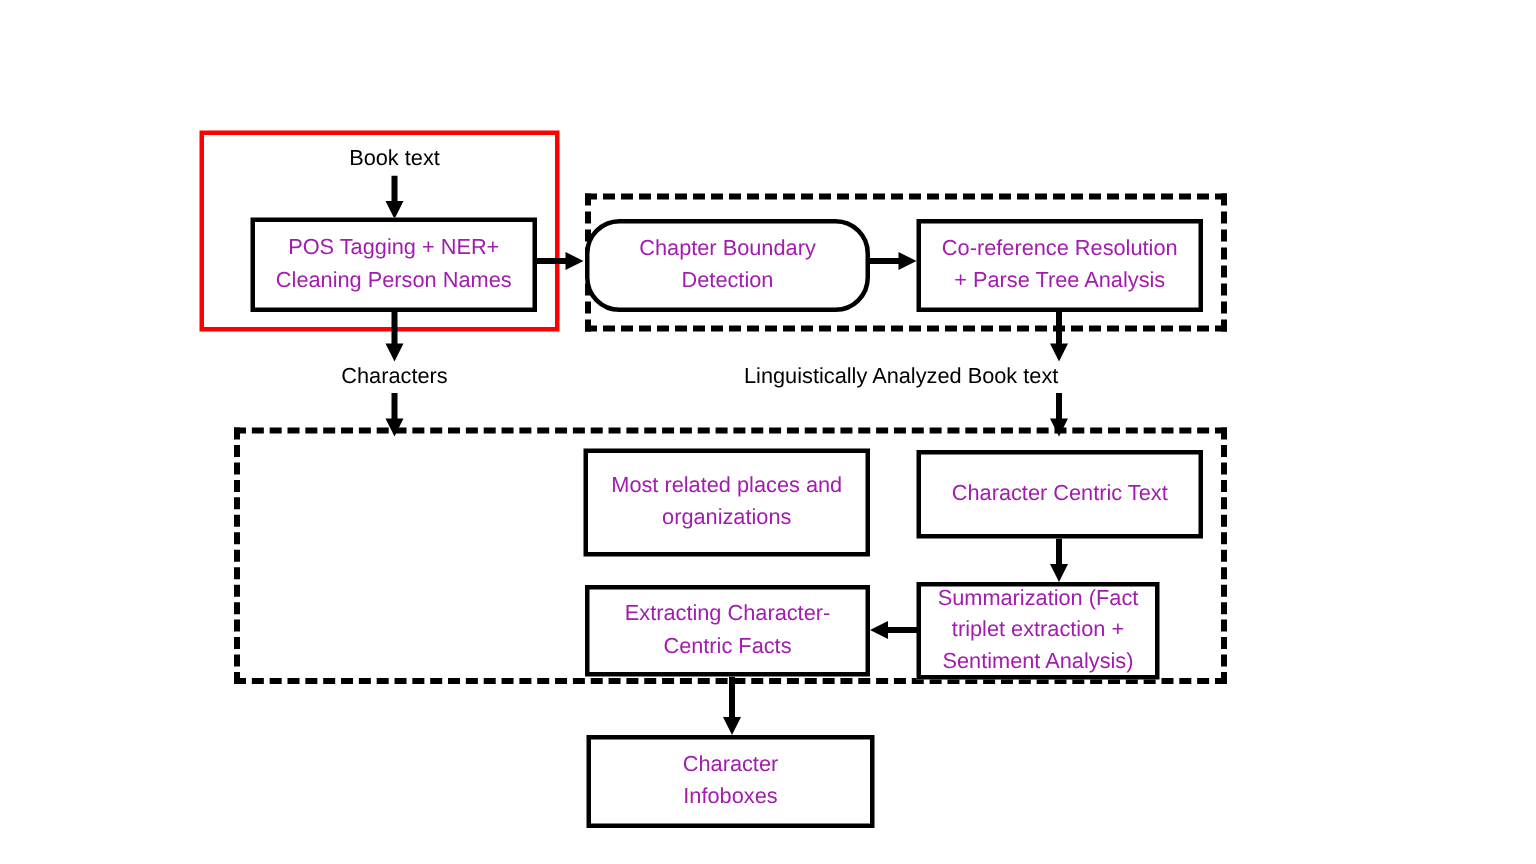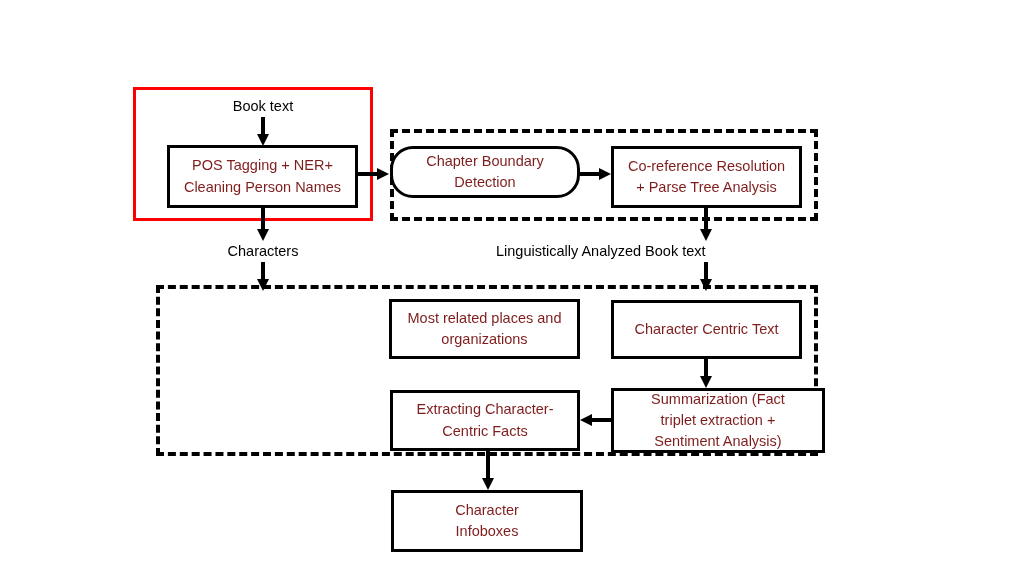--- a/index.html
+++ b/index.html
@@ -36,21 +36,21 @@
     box-sizing: border-box;
     border: 3px solid #000000;
     background: #ffffff;
     display: flex;
     align-items: center;
     justify-content: center;
     text-align: center;
     font-size: 14.5px;
     line-height: 1.45;
     padding: 8px 6px;
-    color: #7f1d1d;
+    color: #a21caf;
   }
   .group-red {
     position: absolute;
     box-sizing: border-box;
     border: 3px solid #ff0000;
     background: transparent;
   }
   .group-dashed {
     position: absolute;
     box-sizing: border-box;
@@ -98,21 +98,21 @@
     </span>
   </div>
 
   <div class="arrow" style="left:358px; top:167px;">
     <svg width="32" height="14" viewBox="0 0 32 14">
       <line x1="0" y1="7" x2="22" y2="7" stroke="#000" stroke-width="4"></line>
       <polygon points="31,7 19,1 19,13" fill="#000"></polygon>
     </svg>
   </div>
 
-  <div class="box" style="left:390px; top:146px; width:190px; height:52px;border-radius:23px;">
+  <div class="box" style="left:390px; top:146px; width:190px; height:62px;border-radius:23px;">
     <span>
       <span>Chapter Boundary</span><br>
       <span>Detection</span>
     </span>
   </div>
 
   <div class="arrow" style="left:580px; top:167px;">
     <svg width="32" height="14" viewBox="0 0 32 14">
       <line x1="0" y1="7" x2="22" y2="7" stroke="#000" stroke-width="4"></line>
       <polygon points="31,7 19,1 19,13" fill="#000"></polygon>
@@ -152,39 +152,39 @@
   <div class="label" style="left:480px; top:242px; width:440px; text-align:left;margin-left:16px;">Linguistically Analyzed Book text</div>
 
   <div class="arrow" style="left:699px; top:262px;">
     <svg width="14" height="30" viewBox="0 0 14 30">
       <line x1="7" y1="0" x2="7" y2="19" stroke="#000" stroke-width="4"></line>
       <polygon points="7,29 1,17 13,17" fill="#000"></polygon>
     </svg>
   </div>
 
 
-  <div class="box" style="left:389px; top:299px; width:191px; height:60px;">
+  <div class="box" style="left:389px; top:299px; width:191px; height:72px;">
     <span>
       <span>Most related places and</span><br>
       <span>organizations</span>
     </span>
   </div>
 
   <div class="box" style="left:611px; top:300px; width:191px; height:59px;">
     <span>Character Centric Text</span>
   </div>
 
   <div class="arrow" style="left:699px; top:359px;">
     <svg width="14" height="30" viewBox="0 0 14 30">
       <line x1="7" y1="0" x2="7" y2="19" stroke="#000" stroke-width="4"></line>
       <polygon points="7,29 1,17 13,17" fill="#000"></polygon>
     </svg>
   </div>
 
-  <div class="box" style="left:611px; top:388px; width:214px; height:65px;">
+  <div class="box" style="left:611px; top:388px; width:162px; height:65px;">
     <span>
       <span>Summarization (Fact</span><br>
       <span>triplet extraction +</span><br>
       <span>Sentiment Analysis)</span>
     </span>
   </div>
 
   <div class="arrow" style="left:580px; top:413px;">
     <svg width="32" height="14" viewBox="0 0 32 14">
       <line x1="10" y1="7" x2="32" y2="7" stroke="#000" stroke-width="4"></line>

